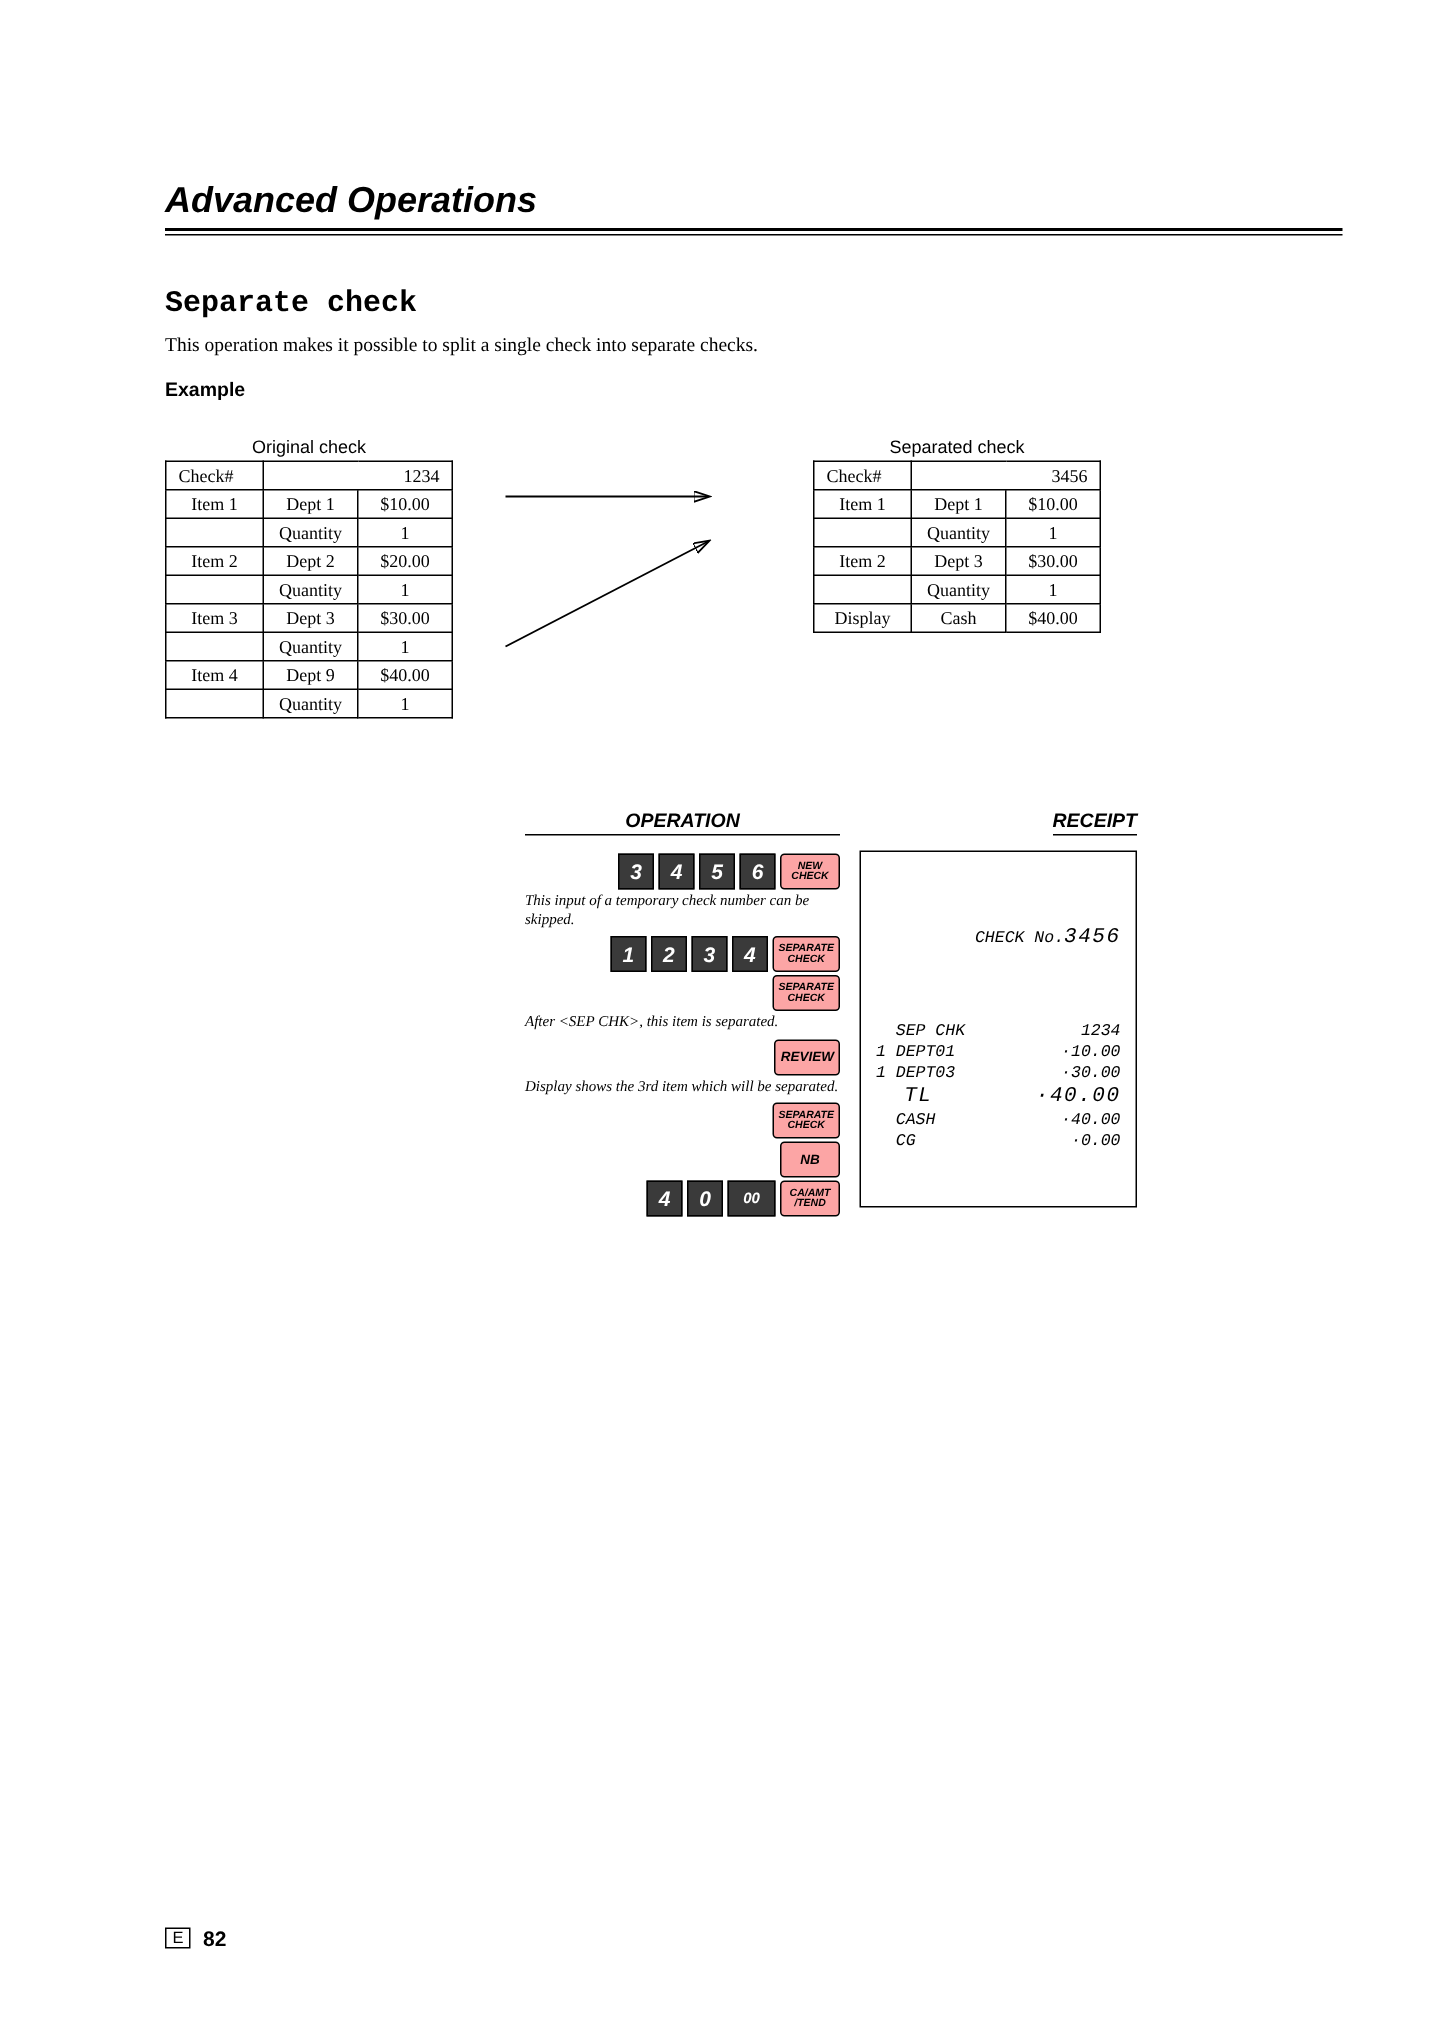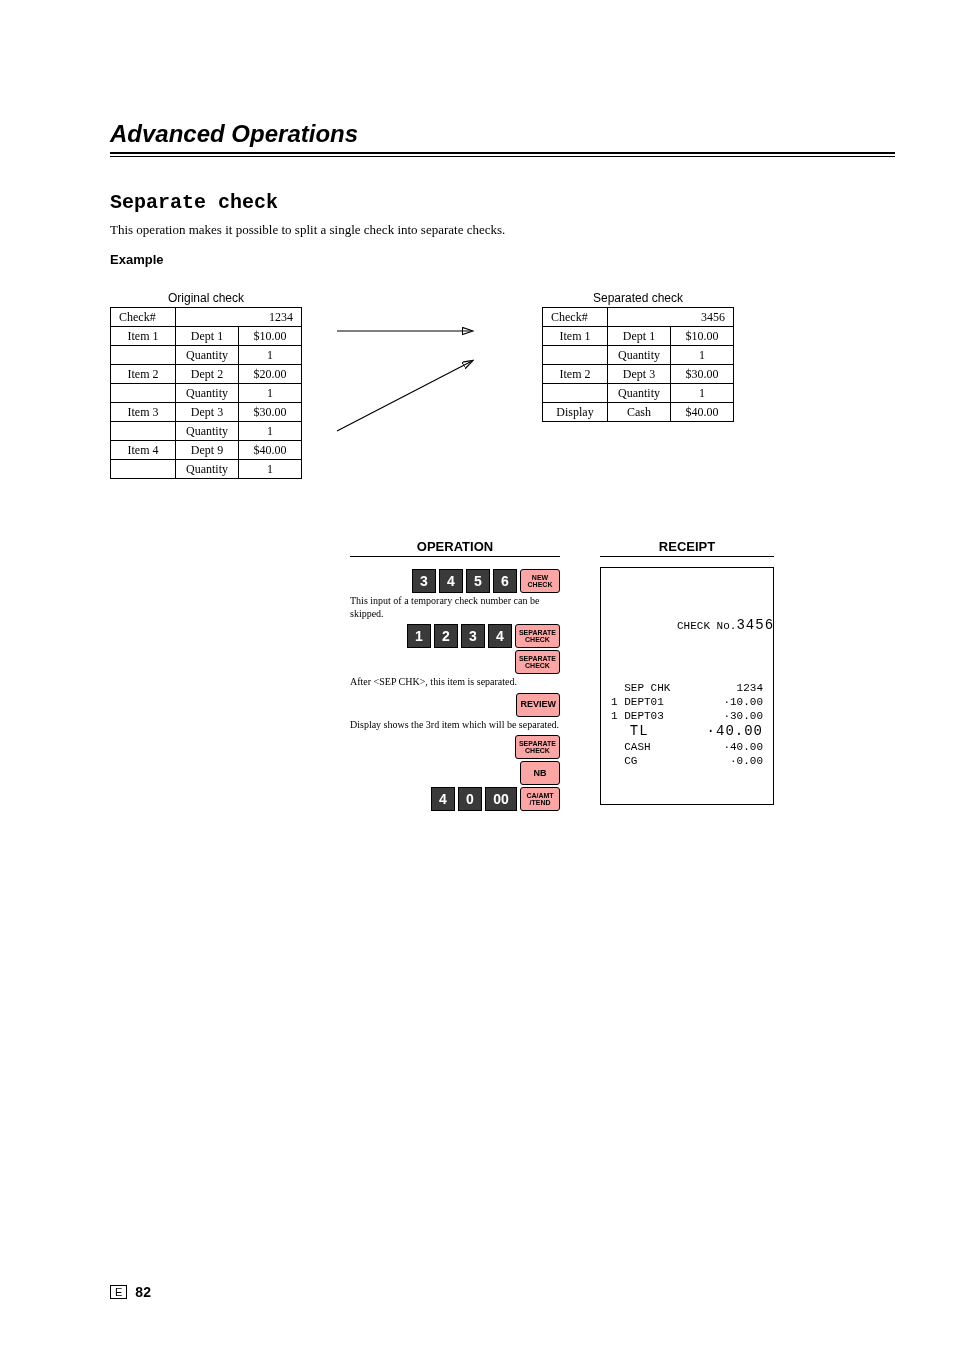--- a/index.html
+++ b/index.html
@@ -82,59 +82,60 @@
   }
   .arrows-col {
     width: 180px;
     padding-top: 30px;
   }
   .arrows-col svg {
     display: block;
   }
   .op-receipt-row {
     display: flex;
-    gap: 40px;
+    gap: 24px;
     margin-left: 240px;
+    font-style: italic;
   }
   .col-op, .col-receipt {
     display: flex;
     flex-direction: column;
   }
   .col-header {
     font-family: Arial, Helvetica, sans-serif;
     font-weight: bold;
     font-size: 13px;
     text-align: center;
     border-bottom: 1px solid #000;
     padding-bottom: 2px;
     margin-bottom: 10px;
   }
   .col-op { width: 210px; }
-  .col-receipt { width: 174px; }
+  .col-receipt { width: 174px; align-items: flex-end; }
   .key-row {
     display: flex;
     align-items: center;
     gap: 3px;
     margin: 2px 0;
     justify-content: flex-end;
   }
   .num-key {
     width: 22px;
     height: 22px;
     background: #3a3a3a;
     color: #fff;
     font-family: Arial, Helvetica, sans-serif;
     font-weight: bold;
     font-size: 14px;
     display: flex;
     align-items: center;
     justify-content: center;
     border: 1px solid #000;
   }
-  .num-key.wide { width: 30px; font-size: 14px; }
+  .num-key.wide { width: 30px; font-size: 10px; }
   .func-key {
     min-width: 32px;
     height: 22px;
     border: 1px solid #000;
     border-radius: 3px;
     font-family: Arial, Helvetica, sans-serif;
     font-weight: bold;
     font-size: 7px;
     line-height: 1.0;
     display: flex;

